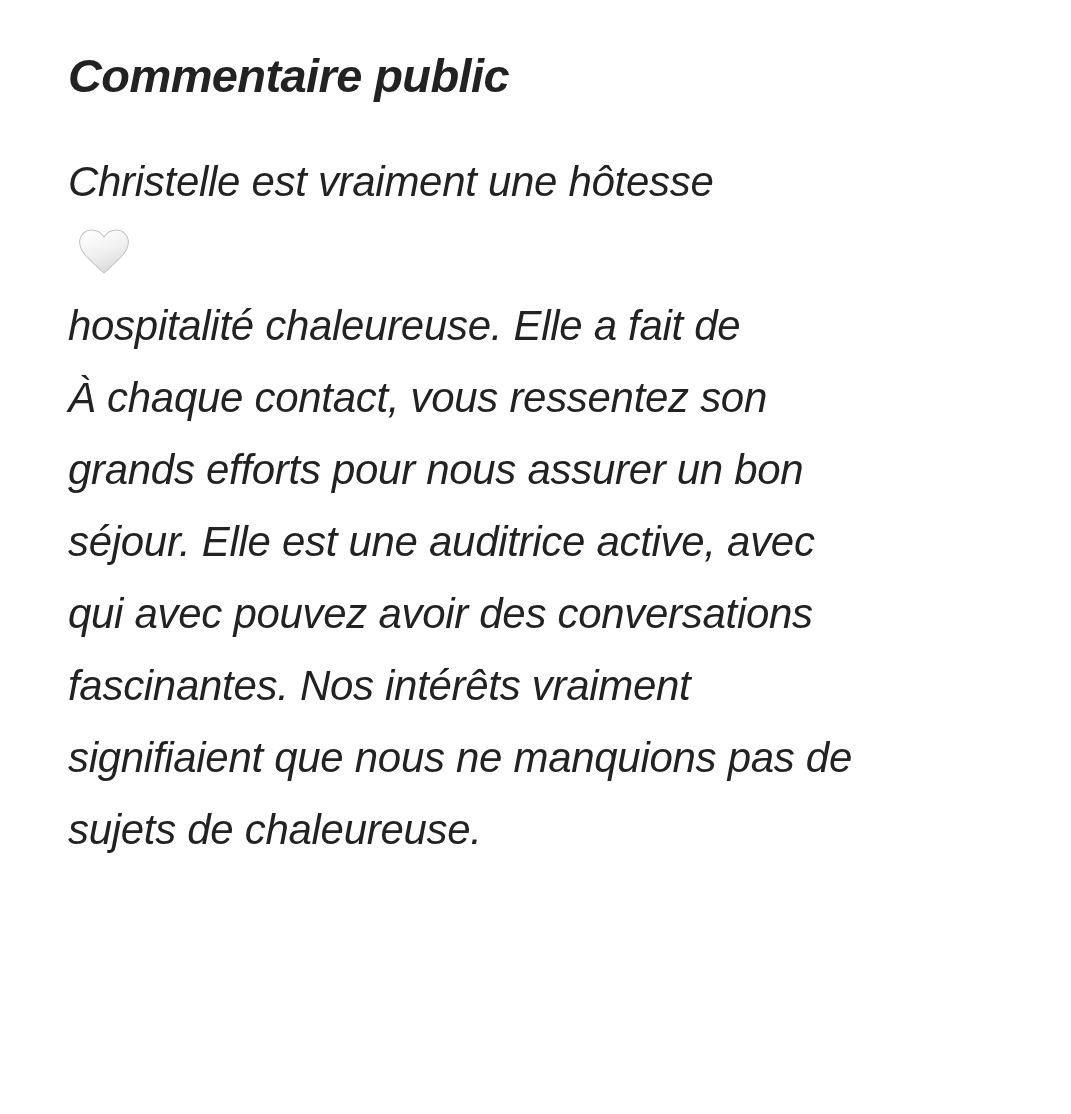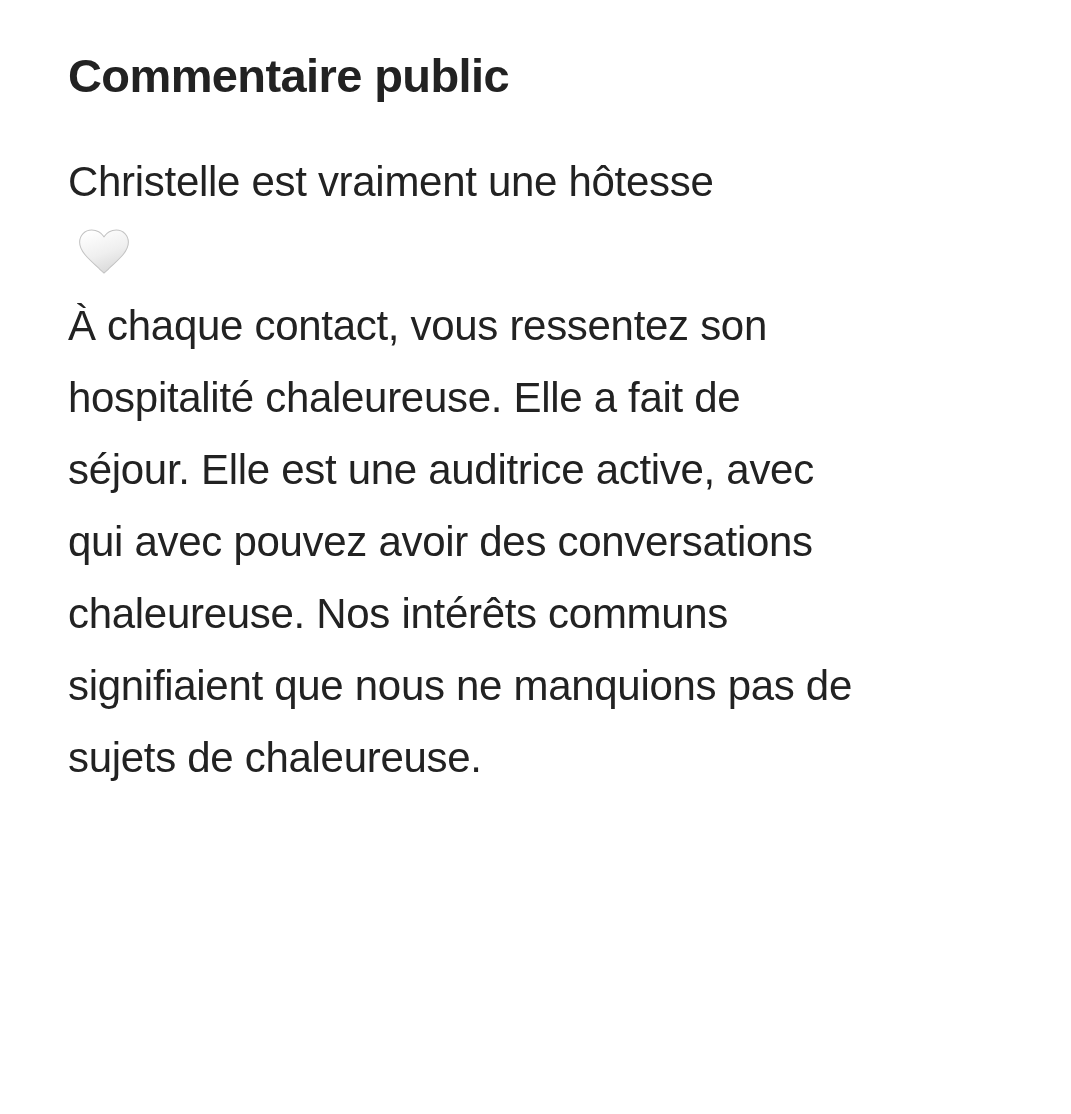--- a/index.html
+++ b/index.html
@@ -16,20 +16,21 @@
     height: 1114px;
     background: var(--background);
     font-family: "Liberation Sans", "DejaVu Sans", sans-serif;
     overflow: hidden;
   }
   .page {
     width: 1071px;
     height: 1114px;
     padding: 46px 56px 0 68px;
     background: var(--background);
+    font-style: italic;
   }
   .heading {
     font-size: 47px;
     line-height: 60px;
     font-weight: 700;
     letter-spacing: -0.6px;
     color: var(--text);
   }
   .review {
     margin-top: 40px;
@@ -67,21 +68,22 @@
     <path d="M24 7.4
              C21.2 3.1 16.8 0.9 12.2 0.9
              C5.5 0.9 0.6 6.1 0.6 12.7
              C0.6 21 8.1 27.7 19.5 38.1
              L24 42.2
              L28.5 38.1
              C39.9 27.7 47.4 21 47.4 12.7
              C47.4 6.1 42.5 0.9 35.8 0.9
              C31.2 0.9 26.8 3.1 24 7.4 Z" fill="url(#heartGrad)" stroke="var(--heart-outline)" stroke-width="1"></path>
   </svg></div>
+      <div class="line"><span>hospitalité chaleureuse. Elle a fait de</span></div>
       <div class="line"><span>À chaque contact, vous ressentez son</span></div>
-      <div class="line"><span>hospitalité chaleureuse. Elle a fait de</span></div>
+      <div class="line"><span>grands efforts pour nous assurer un bon</span></div>
       <div class="line"><span>séjour. Elle est une auditrice active, avec</span></div>
       <div class="line"><span>qui avec pouvez avoir des conversations</span></div>
-      <div class="line"><span>chaleureuse. Nos intérêts communs</span></div>
+      <div class="line"><span>fascinantes. Nos intérêts vraiment</span></div>
       <div class="line"><span>signifiaient que nous ne manquions pas de</span></div>
       <div class="line"><span>sujets de chaleureuse.</span></div>
     </div>
 </div>
 
 </body></html>

